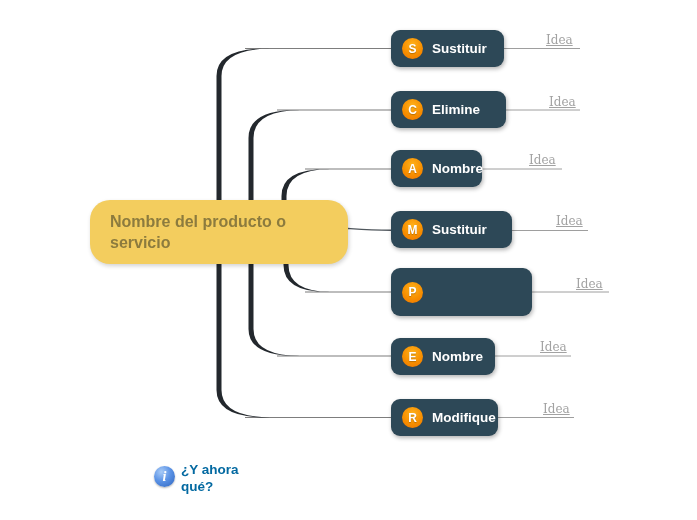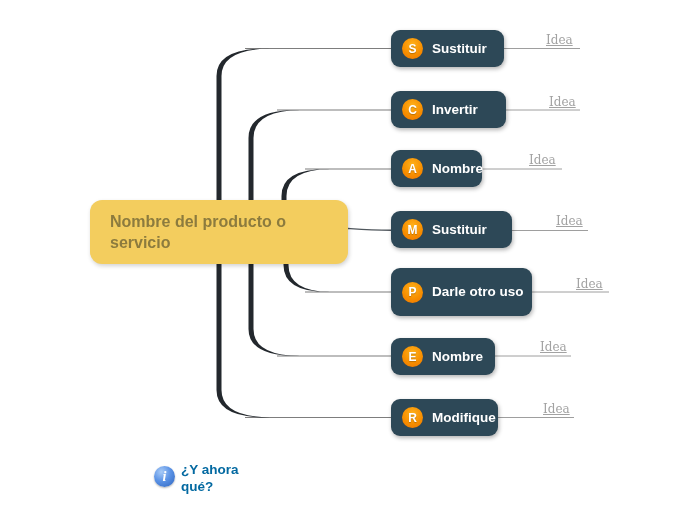--- a/index.html
+++ b/index.html
@@ -3,21 +3,21 @@
 <meta charset="utf-8">
 <style>
   html,body{margin:0;padding:0;background:#fff;}
   .stage{
     position:relative;width:697px;height:520px;background:#ffffff;overflow:hidden;
     font-family:"Liberation Sans",sans-serif;
   }
   .stage svg{position:absolute;left:0;top:0;}
   .central-node{
     position:absolute;left:90px;top:200px;width:258px;height:64px;
-    background:#f3cd5e;border-radius:12px;box-sizing:border-box;
+    background:#f3cd5e;border-radius:20px;box-sizing:border-box;
     padding:11px 18px 0 20px;color:#8c7b3e;font-weight:bold;font-size:16px;line-height:21px;
     box-shadow:1px 2px 4px rgba(0,0,0,.18);z-index:3;cursor:pointer;
   }
   .branch-node{
     position:absolute;display:flex;align-items:center;box-sizing:border-box;
     background:#2d4857;border-radius:9px;padding-left:11px;gap:9px;
     color:#ffffff;font-weight:bold;font-size:13.5px;line-height:16px;
     box-shadow:1px 2px 4px rgba(0,0,0,.30);z-index:3;cursor:pointer;
   }
   .badge{
@@ -87,33 +87,32 @@
   <div class="central-node">
     <span>Nombre del producto o servicio</span>
   </div>
 
   <div class="branch-node" style="left:391px;top:30px;width:113px;height:37px;">
     <span class="badge">S</span>
     <span class="branch-label">Sustituir</span>
   </div>
   <div class="branch-node" style="left:391px;top:91px;width:115px;height:37px;">
     <span class="badge">C</span>
-    <span class="branch-label">Invertir</span>
+    <span class="branch-label">Elimine</span>
   </div>
   <div class="branch-node" style="left:391px;top:150px;width:91px;height:37px;">
     <span class="badge">A</span>
     <span class="branch-label">Nombre</span>
   </div>
   <div class="branch-node" style="left:391px;top:211px;width:121px;height:37px;">
     <span class="badge">M</span>
     <span class="branch-label">Sustituir</span>
   </div>
   <div class="branch-node" style="left:391px;top:268px;width:141px;height:48px;">
     <span class="badge">P</span>
-    <span class="branch-label">Darle otro uso</span>
   </div>
   <div class="branch-node" style="left:391px;top:338px;width:104px;height:37px;">
     <span class="badge">E</span>
     <span class="branch-label">Nombre</span>
   </div>
   <div class="branch-node" style="left:391px;top:399px;width:107px;height:37px;">
     <span class="badge">R</span>
     <span class="branch-label">Modifique</span>
   </div>
 

